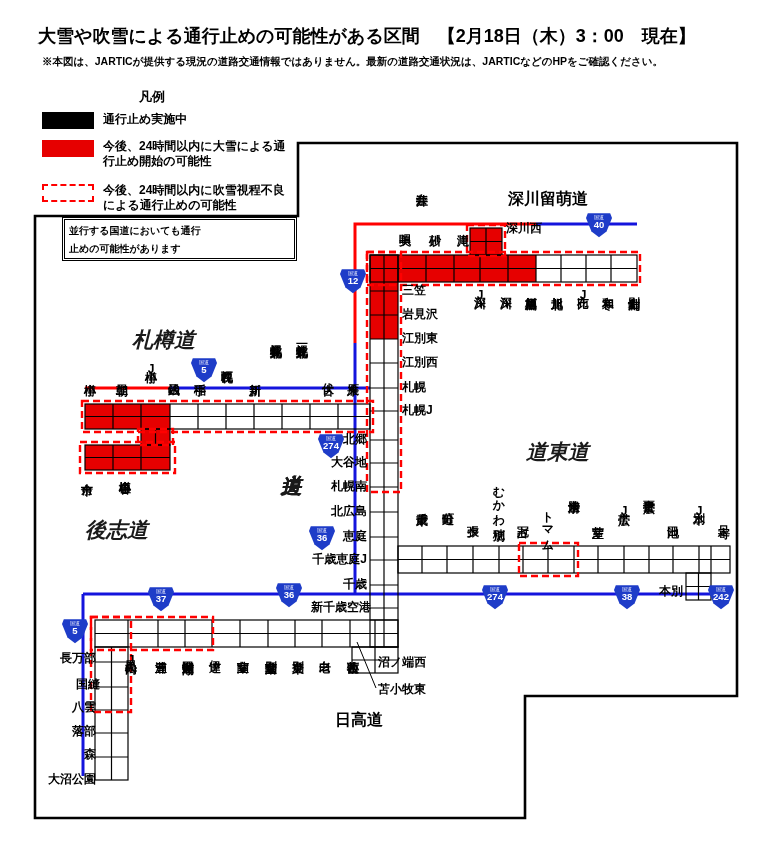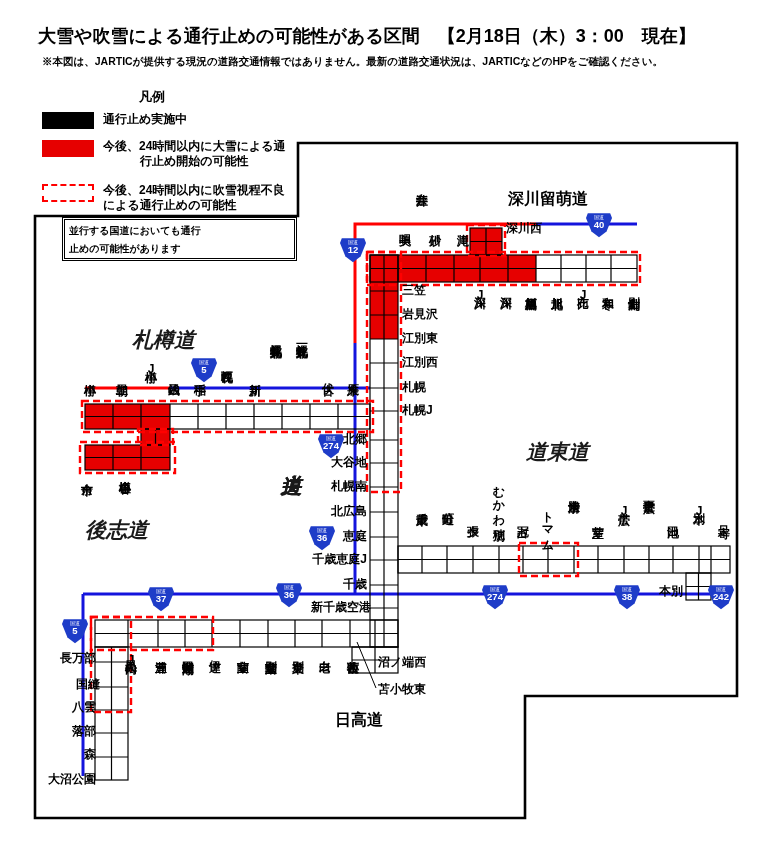--- a/index.html
+++ b/index.html
@@ -137,21 +137,21 @@
     </g>
   </svg>
 
   <div class="abs title">大雪や吹雪による通行止めの可能性がある区間　【2月18日（木）3：00　現在】</div>
   <div class="abs subtitle">※本図は、JARTICが提供する現況の道路交通情報ではありません。最新の道路交通状況は、JARTICなどのHPをご確認ください。</div>
 
   <div class="abs legend-title">凡例</div>
   <div class="abs swatch sw-black" style="top:112px;"></div>
   <div class="abs legend-text" style="top:112px;">通行止め実施中</div>
   <div class="abs swatch sw-red" style="top:140px;"></div>
-  <div class="abs legend-text" style="top:139px;text-align:center;">
+  <div class="abs legend-text" style="top:139px;">
     <span>今後、24時間以内に大雪による通</span><br>
     <span>行止め開始の可能性</span>
   </div>
   <div class="abs swatch sw-dash" style="top:184px;"></div>
   <div class="abs legend-text" style="top:183px;">
     <span>今後、24時間以内に吹雪視程不良</span><br>
     <span>による通行止めの可能性</span>
   </div>
 
   <div class="abs notebox">
@@ -245,21 +245,21 @@
   <div class="abs rlabel" style="right:680px;top:748px;">森</div>
   <div class="abs rlabel" style="right:680px;top:773px;">大沼公園</div>
 
   <div class="abs hlabel" style="left:378px;top:656px;">沼ノ端西</div>
   <div class="abs hlabel" style="left:378px;top:683px;">苫小牧東</div>
 
   <div class="abs shield" style="left:586px;top:211px;">
     <span class="sh-pre">国道</span>
       <span class="sh-num">40</span>
     </div>
-  <div class="abs shield" style="left:340px;top:236px;align-items:center;">
+  <div class="abs shield" style="left:340px;top:267px;align-items:center;">
     <span class="sh-pre">国道</span>
       <span class="sh-num">12</span>
     </div>
   <div class="abs shield" style="left:191px;top:356px;">
     <span class="sh-pre">国道</span>
       <span class="sh-num">5</span>
     </div>
   <div class="abs shield" style="left:318px;top:432px;">
     <span class="sh-pre">国道</span>
       <span class="sh-num">274</span>

